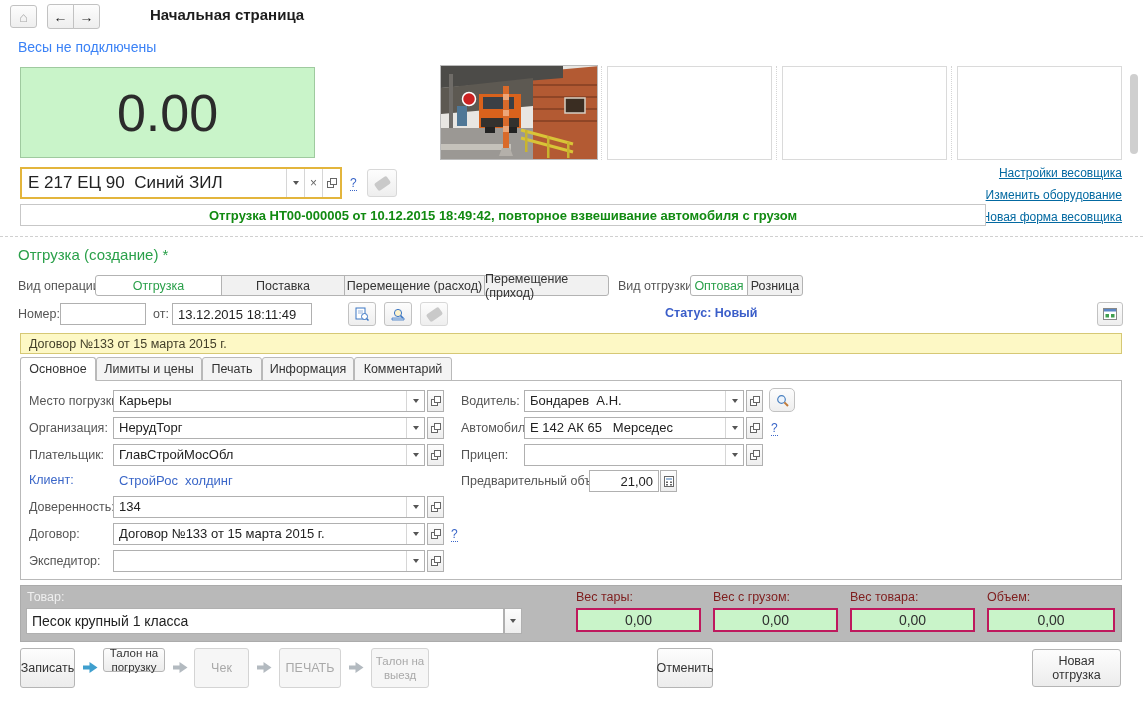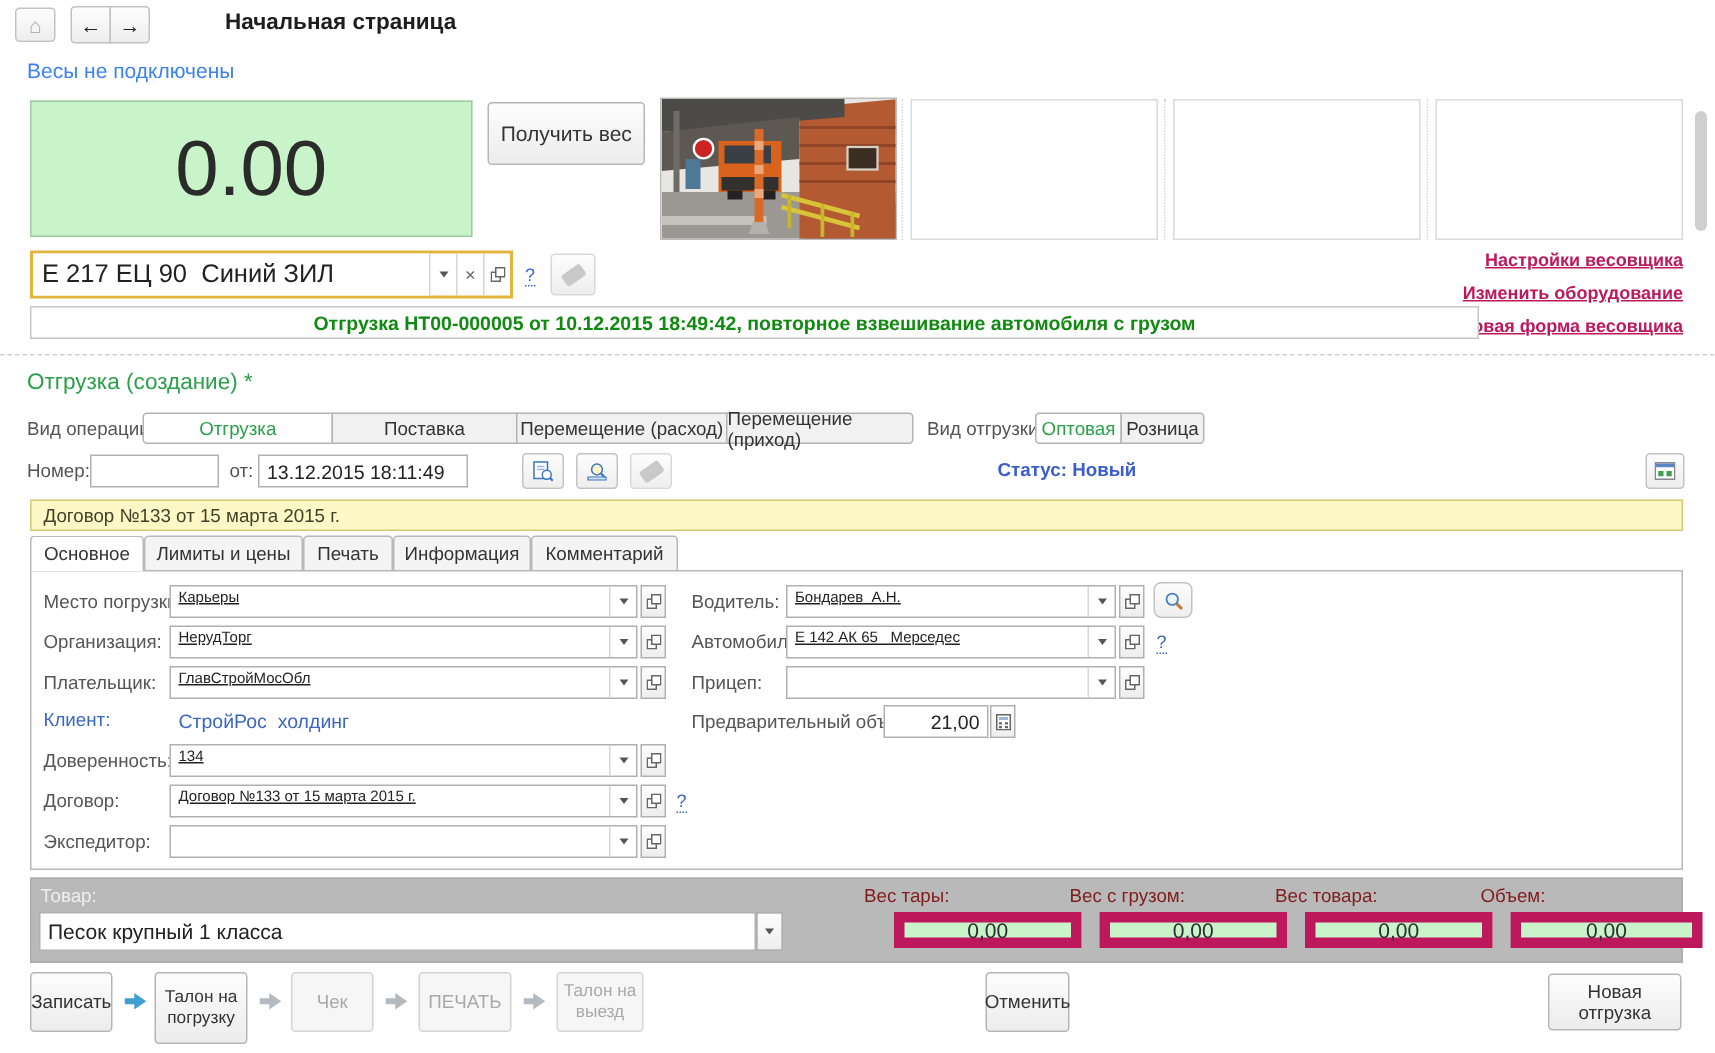--- a/index.html
+++ b/index.html
@@ -21,49 +21,49 @@
     background:linear-gradient(#fdfdfd,#eee); border:1px solid #c2c2c2; border-radius:3px; cursor:pointer;
   }
   
   .inp {
     position:absolute; border:1px solid #b0b0b0; background:#fff; font-family:"Liberation Sans",sans-serif;
     font-size:13px; color:#222; padding:0 5px; outline:none;
   }
   .combo {
     position:absolute; border:1px solid #b0b0b0; background:#fff; display:flex; align-items:stretch;
   }
-  .combo .ctext { flex:1; padding:2px 5px; font-size:10px; color:#222; white-space:pre; overflow:hidden;text-decoration:underline; }
+  .combo .ctext { flex:1; padding:2px 5px; font-size:13px; color:#222; white-space:pre; overflow:hidden; }
   .cseg { width:18px; display:flex; align-items:center; justify-content:center; border-left:1px solid #d6d6d6; cursor:pointer; }
   .caret { width:0; height:0; border-left:3.5px solid transparent; border-right:3.5px solid transparent; border-top:4.5px solid #555; }
   .xglyph { font-size:12px; color:#666; line-height:1; }
   .open-btn {
     position:absolute; width:17px; display:flex; align-items:center; justify-content:center;
     border:1px solid #b0b0b0; background:linear-gradient(#fdfdfd,#eee); cursor:pointer;
   }
   .qlink { position:absolute; color:#3a66c8; font-size:12px; border-bottom:1px dotted #3a66c8; cursor:pointer; }
-  .link { color:#be185d; text-decoration:underline; font-size:12px; cursor:pointer;font-weight:bold; }
+  .link { color:#0369a1; text-decoration:underline; font-size:12px; cursor:pointer; }
   .flabel { position:absolute; color:#555; font-size:12.5px; }
   
   .seg { position:absolute; display:flex; }
   .seg .item {
     border:1px solid #b3b3b3; margin-left:-1px; background:#f1f1f1; color:#333;
     display:flex; align-items:center; justify-content:center; font-size:12.5px; height:21px; cursor:pointer;
   }
   .seg .item:first-child { margin-left:0; border-radius:3px 0 0 3px; }
   .seg .item:last-child { border-radius:0 3px 3px 0; }
   .seg .item.sel { background:#fff; color:#2aa04a; }
   
   .tab {
     position:absolute; height:24px; display:flex; align-items:center; justify-content:center;
     border:1px solid #b9b9b9; border-radius:3px 3px 0 0; background:#f4f4f4; font-size:12.5px; cursor:pointer; z-index:1;
   }
   .tab.active { background:#fff; border-bottom:1px solid #fff; z-index:3; }
   .greenfield {
-    position:absolute; background:#c9f4c9; border:7px solid #be185d; height:24px;
-    display:flex; align-items:center; justify-content:center; font-size:14px; color:#2f2f2f;margin-left:20px;
+    position:absolute; background:#c9f4c9; border:2px solid #be185d; height:24px;
+    display:flex; align-items:center; justify-content:center; font-size:14px; color:#2f2f2f;
   }
   .gplabel { position:absolute; font-size:12.5px; color:#7f1d1d; }
   .tag-ic { width:15px; height:9px; background:#c9c9c9; border-radius:2px; transform:rotate(-35deg); }
 </style>
 </head>
 <body>
 
 <div id="app">
 
   <div class="icon-btn" style="left:10px;top:5px;width:27px;height:23px;">
@@ -77,21 +77,20 @@
       <span style="font-weight:bold;font-size:14px;color:#222;">→</span>
     </div>
   </div>
   <div class="abs" style="left:150px;top:6px;font-size:15px;font-weight:bold;color:#1d1d1d;">Начальная страница</div>
 
   <div class="abs" style="left:18px;top:39px;font-size:14px;color:#3b82f6;">Весы не подключены</div>
 
   <div class="abs" style="left:20px;top:67px;width:295px;height:91px;background:#c9f4c9;border:1px solid #9fca9f;display:flex;align-items:center;justify-content:center;">
     <span style="font-size:52px;color:#2b2b2b;">0.00</span>
   </div>
-  <div class="btn" style="left:325px;top:68px;width:105px;height:42px;font-size:14px;">Получить вес</div>
 
   <div class="abs" style="left:440px;top:65px;width:158px;height:95px;border:1px solid #bbb;overflow:hidden;">
     <svg width="158" height="95" viewBox="0 0 158 95">
       <rect x="0" y="0" width="158" height="95" fill="#e8e6e2"></rect>
       <rect x="0" y="62" width="158" height="33" fill="#9b9894"></rect>
       <polygon points="95,62 158,70 158,95 95,95" fill="#7b766f"></polygon>
       <rect x="0" y="78" width="70" height="6" fill="#c5c2bb"></rect>
       <polygon points="92,6 158,0 158,95 92,95" fill="#b35a33"></polygon>
       <rect x="92" y="18" width="66" height="2" fill="#8f4526"></rect>
       <rect x="92" y="30" width="66" height="2" fill="#8f4526"></rect>
@@ -388,21 +387,21 @@
     <div class="greenfield" style="left:829px;top:22px;width:125px;">0,00</div>
 
     <div class="gplabel" style="left:966px;top:4px;">Объем:</div>
     <div class="greenfield" style="left:966px;top:22px;width:128px;">0,00</div>
   </div>
 
   <div class="btn" style="left:20px;top:648px;width:55px;height:40px;">Записать</div>
   <svg class="abs" style="left:83px;top:661px;" width="15" height="13" viewBox="0 0 15 13">
     <path d="M0 4.5 h6.5 V1 l8 5.5 -8 5.5 V8.5 H0 z" fill="#3f9fce"></path>
   </svg>
-  <div class="btn" style="left:103px;top:648px;width:62px;height:48px;font-size:11.5px;line-height:1.25;white-space:pre-line;">Талон на погрузку</div>
+  <div class="btn" style="left:103px;top:648px;width:62px;height:24px;font-size:11.5px;line-height:1.25;white-space:pre-line;">Талон на погрузку</div>
   <svg class="abs" style="left:173px;top:661px;" width="15" height="13" viewBox="0 0 15 13">
     <path d="M0 4.5 h6.5 V1 l8 5.5 -8 5.5 V8.5 H0 z" fill="#b3bac0"></path>
   </svg>
   <div class="btn disabled" style="left:194px;top:648px;width:55px;height:40px;">Чек</div>
   <svg class="abs" style="left:257px;top:661px;" width="15" height="13" viewBox="0 0 15 13">
     <path d="M0 4.5 h6.5 V1 l8 5.5 -8 5.5 V8.5 H0 z" fill="#b3bac0"></path>
   </svg>
   <div class="btn disabled" style="left:279px;top:648px;width:62px;height:40px;">ПЕЧАТЬ</div>
   <svg class="abs" style="left:349px;top:661px;" width="15" height="13" viewBox="0 0 15 13">
     <path d="M0 4.5 h6.5 V1 l8 5.5 -8 5.5 V8.5 H0 z" fill="#b3bac0"></path>

